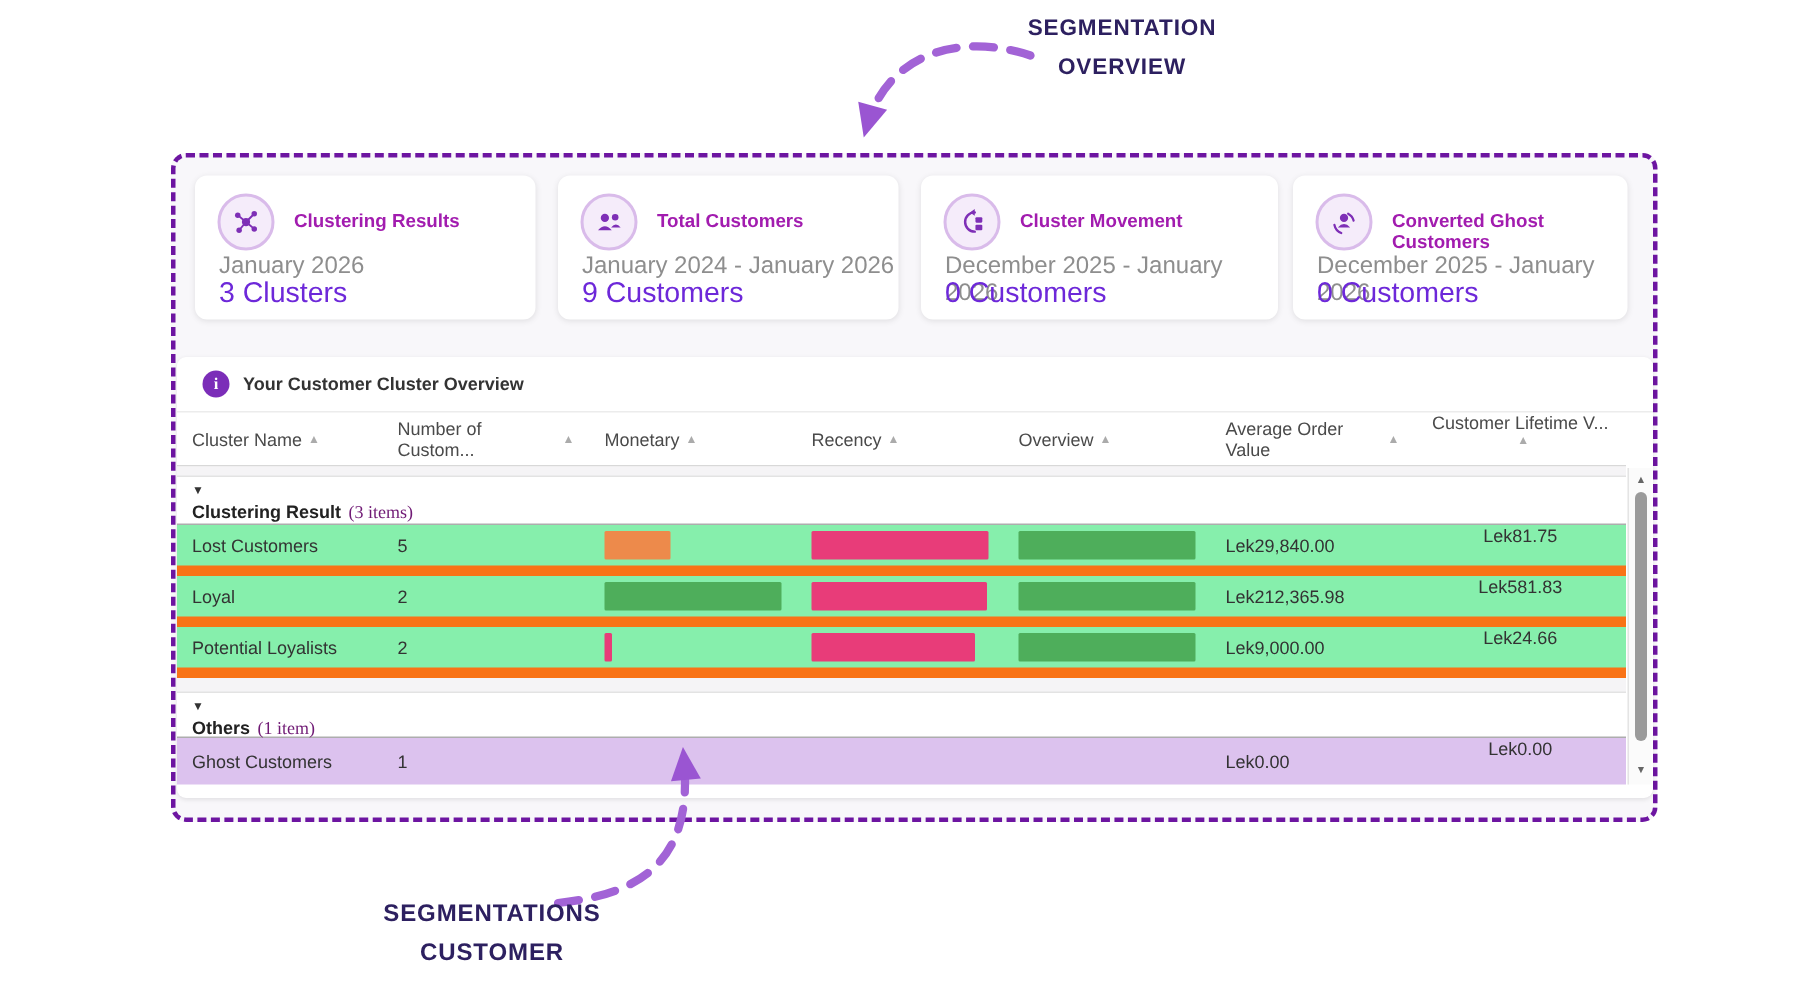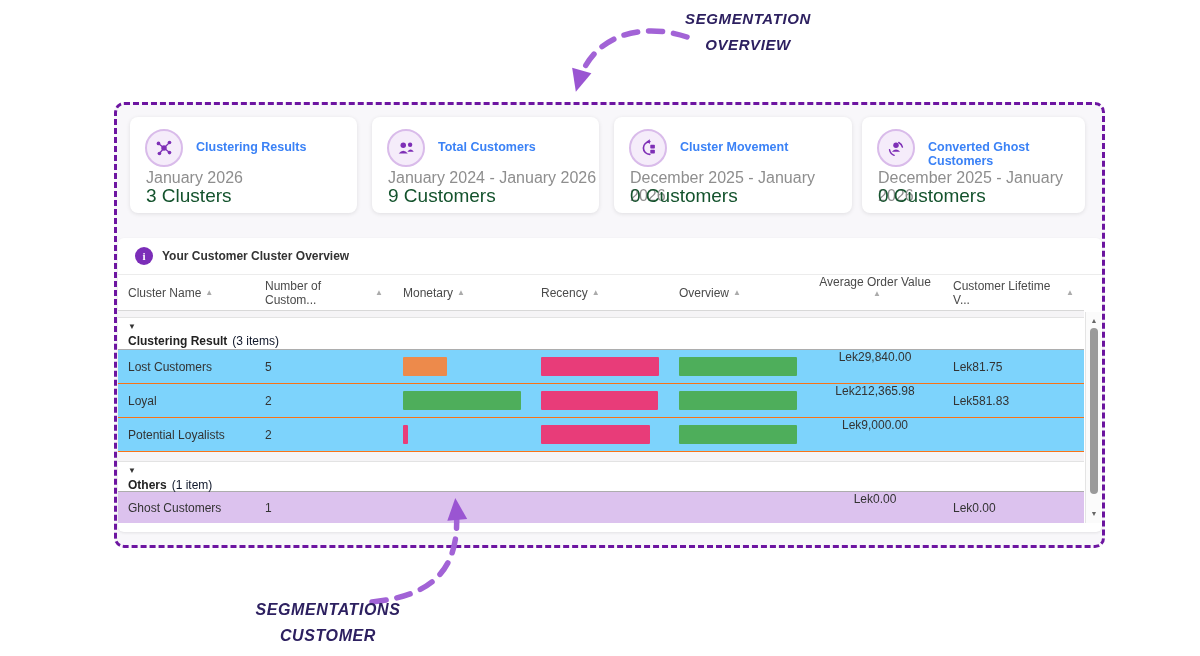--- a/index.html
+++ b/index.html
@@ -1,64 +1,64 @@
 <!DOCTYPE html>
 <html><head>
 <meta charset="utf-8">
 <style>
   * { margin:0; padding:0; box-sizing:border-box; }
   html,body { width:1200px; height:656px; background:#ffffff; font-family:"Liberation Sans", sans-serif; overflow:hidden; }
   .page { position:relative; width:1200px; height:656px; background:#fff; }
 
   
-  .anno { position:absolute; font-weight:bold; color:#2d2060; text-align:center; font-size:15px; letter-spacing:.6px; line-height:1.7; z-index:60;font-style:italic; }
+  .anno { position:absolute; font-weight:bold; color:#2d2060; text-align:center; font-size:15px; letter-spacing:.6px; line-height:1.7; z-index:60; }
   .anno-top { left:648px; top:6px; width:200px; }
   .anno-bottom { left:228px; top:597px; width:200px; font-size:16px; line-height:1.65; }
 
   .arrow-overlay { position:absolute; left:0; top:0; width:1200px; height:656px; z-index:55; pointer-events:none; }
 
   
   .dashed-box { position:absolute; left:114px; top:102px; width:991px; height:446px; border:3px dashed #6d15a1; border-radius:10px; background:#f8f7fa; z-index:1; }
 
   
   .card { position:absolute; top:117px; height:96px; background:#fff; border-radius:8px; box-shadow:0 1px 4px rgba(0,0,0,.10); z-index:2; }
   .card1 { left:130px; width:227px; }
   .card2 { left:372px; width:227px; }
   .card3 { left:614px; width:238px; }
   .card4 { left:862px; width:223px; }
   .card .icon-circle { position:absolute; left:15px; top:12px; width:38px; height:38px; border-radius:50%; background:#f5ecfa; border:2px solid #d9bbea; display:flex; align-items:center; justify-content:center; }
-  .card .card-title { position:absolute; left:66px; top:23px; font-size:12.5px; font-weight:bold; color:#3b82f6; }
+  .card .card-title { position:absolute; left:66px; top:23px; font-size:12.5px; font-weight:bold; color:#a21caf; }
   .card .card-period { position:absolute; left:16px; top:52px; font-size:16px; color:#8e8e8e; }
-  .card .card-value { position:absolute; left:16px; top:68px; font-size:19px; color:#14532d; }
+  .card .card-value { position:absolute; left:16px; top:68px; font-size:19px; color:#6d28d9; }
 
   
   .panel { position:absolute; left:118px; top:238px; width:984px; height:294px; background:#fff; border-radius:6px; box-shadow:0 1px 3px rgba(0,0,0,.09); z-index:2; overflow:hidden; }
 
   .info-row { position:absolute; left:0; top:0; width:100%; height:37px; border-bottom:1px solid #ececec; display:flex; align-items:center; padding-left:17px; }
   .info-icon { width:18px; height:18px; border-radius:50%; background:#7b2db8; color:#fff; font-size:11px; font-weight:bold; font-family:"Liberation Serif", serif; display:flex; align-items:center; justify-content:center; margin-right:9px; }
   .info-text { font-size:12px; font-weight:bold; color:#333; }
 
   .hdr-row { position:absolute; left:0; top:37px; width:966px; height:36px; border-bottom:1px solid #d8d8d8; display:flex; }
   .hdr-cell { display:flex; align-items:center; padding:0 10px; font-size:12px; color:#4a4a4a; }
   .sort-tri { font-size:8px; color:#ababab; margin-left:4px; }
 
-  .c1{width:137px;} .c2{width:138px;gap:12px;} .c3{width:138px;} .c4{width:138px;} .c5{width:138px;} .c6{width:136px;flex-direction:column;} .c7{width:141px;}
+  .c1{width:137px;} .c2{width:138px;gap:12px;} .c3{width:138px;} .c4{width:138px;} .c5{width:138px;} .c6{width:136px;} .c7{width:141px;flex-direction:column;}
 
   .spacer { position:absolute; left:0; width:966px; height:7px; background:#f5f4f6; border-bottom:1px solid #e3e3e3; }
   .spacer1 { top:73px; } .spacer2 { top:214px; height:10px; }
 
   .group-hdr { position:absolute; left:0; width:966px; background:#fff; border-bottom:1px solid #adadad; padding-left:10px; }
   .group1 { top:80px; height:32px; }
   .group2 { top:224px; height:30px; }
   .group-tri { font-size:8px; color:#333; line-height:10px; margin-top:4px; cursor:pointer; }
   .group-line { font-size:12px; margin-top:2px; color:#222; }
   .group-name { font-weight:bold; }
-  .group-count { color:#0f172a; margin-left:5px; }
-
-  .trow { position:absolute; left:0; width:966px; height:34px; border-bottom:1px solid #f97316; display:flex; background:#7dd3fc; }
+  .group-count { color:#701a75; margin-left:5px;font-family:Liberation Serif, serif; }
+
+  .trow { position:absolute; left:0; width:966px; height:34px; border-bottom:7px solid #f97316; display:flex; background:#86efac; }
   .row1 { top:112px; } .row2 { top:146px; } .row3 { top:180px; }
   .row-ghost { top:254px; height:31px; background:#dcc2ee; border-bottom:none; }
   .tcell { display:flex; align-items:center; padding:0 10px; font-size:12px; color:#333; overflow:hidden; }
   .bar { height:19px; border-radius:1px; }
 
   
   .vscroll { position:absolute; right:1px; top:74px; width:16px; height:211px; background:#fbfbfb; border-left:1px solid #e4e4e4; }
   .vs-arrow { position:absolute; left:0; width:16px; height:14px; font-size:7px; color:#666; text-align:center; line-height:14px; }
   .vs-up { top:2px; } .vs-down { bottom:2px; }
   .vs-thumb { position:absolute; left:4px; top:16px; width:8px; height:166px; background:#9a9a9a; border-radius:4px; }
@@ -228,20 +228,21 @@
       <div class="tcell c3">
           <div class="bar" style="width: 5px; background-color: rgb(232, 60, 121);"></div>
         </div>
       <div class="tcell c4">
           <div class="bar" style="width: 109px; background-color: rgb(232, 60, 121);"></div>
         </div>
       <div class="tcell c5">
           <div class="bar" style="width: 122px; background-color: rgb(78, 174, 91);"></div>
         </div>
       <div class="tcell c6">Lek9,000.00</div>
+      <div class="tcell c7">Lek24.66</div>
     </div>
 
     <div class="spacer spacer2"></div>
 
     <div class="group-hdr group2">
       <div class="group-tri">▼</div>
       <div class="group-line"><span class="group-name">Others</span><span class="group-count">(1 item)</span></div>
     </div>
 
     <div class="trow row-ghost">

